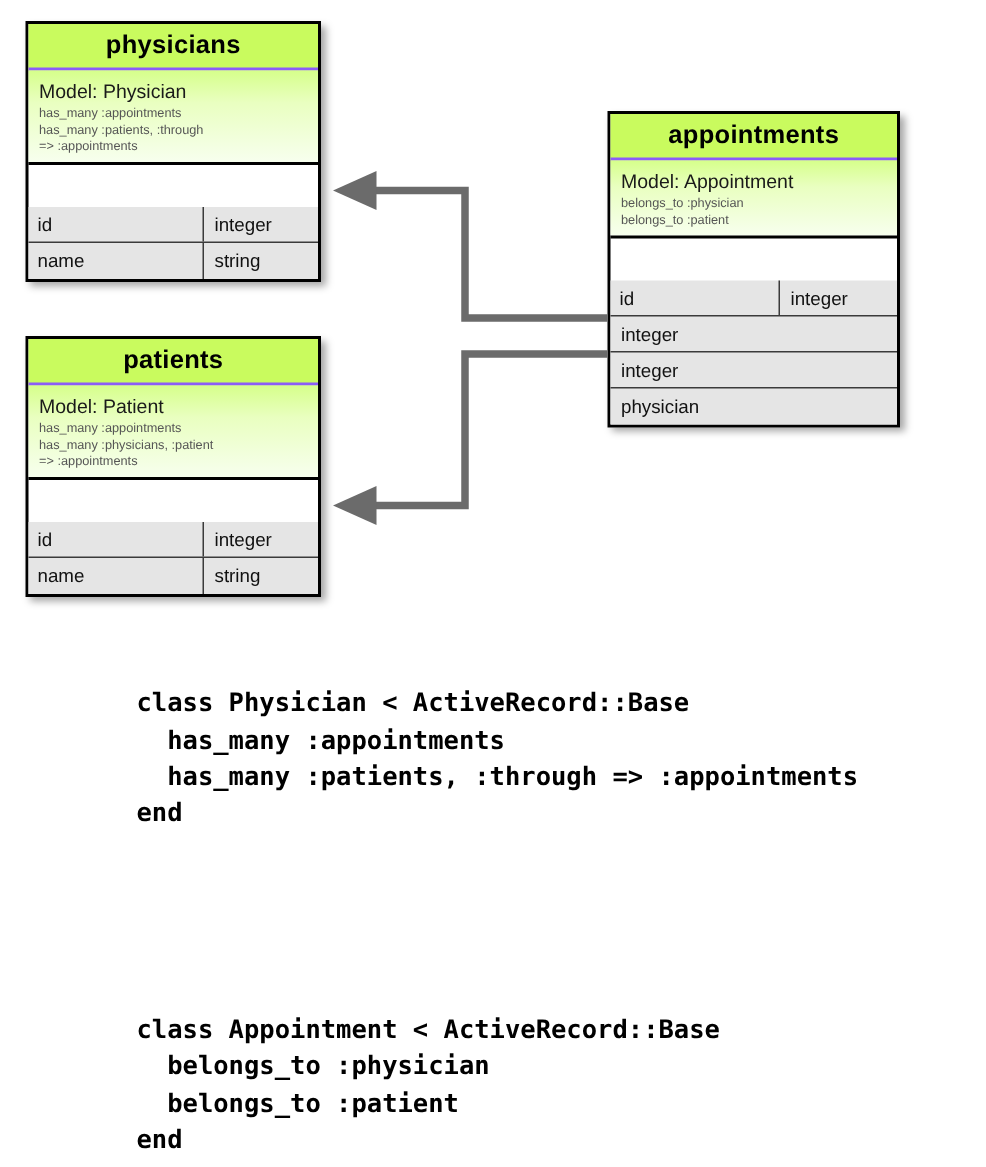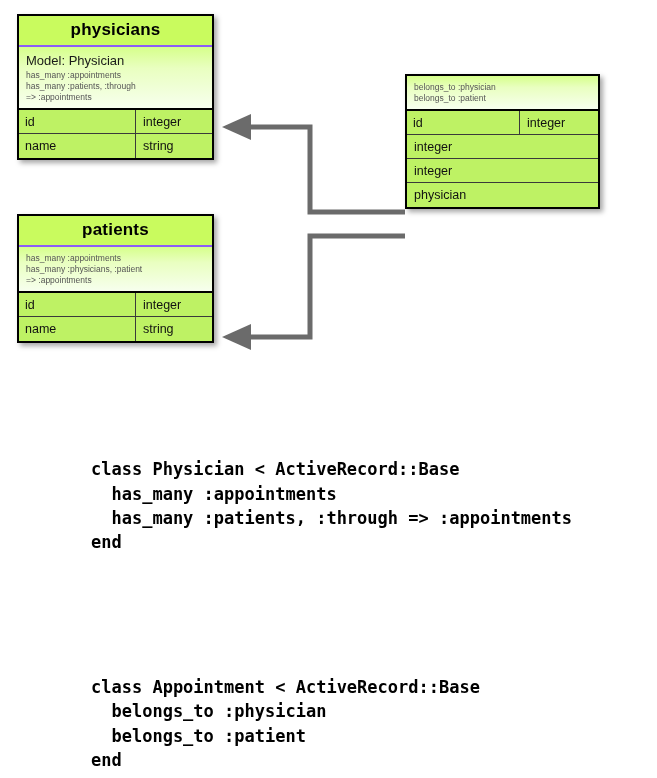--- a/index.html
+++ b/index.html
@@ -48,21 +48,22 @@
     font-weight: normal;
     text-align: right;
   }
   .er-assoc {
     font-size: 8.5px;
     color: #555555;
     line-height: 11px;
     white-space: nowrap;
   }
   .er-rows {
-    background: #bef264;
+    background: #e5e5e5;
+    margin-top: 28px;
   }
   .er-row {
     display: flex;
     border-bottom: 1px solid #3a3a3a;
     height: 24px;
     align-items: center;
     box-sizing: border-box;
   }
   .er-row:last-child {
     border-bottom: none;
@@ -88,21 +89,21 @@
     height: 100%;
     display: flex;
     align-items: center;
     flex: 1;
     white-space: nowrap;
   }
 
   
   #tbl-physicians   { left: 17px;  top: 14px;  width: 197px; }
   #tbl-physicians .er-cell-name { width: 117px; }
-  #tbl-patients     { left: 17px;  top: 214px; width: 197px; }
+  #tbl-patients     { left: 17px;  top: 224px; width: 197px; }
   #tbl-patients .er-cell-name { width: 117px; }
   #tbl-appointments { left: 405px; top: 74px;  width: 195px; }
   #tbl-appointments .er-cell-name { width: 113px; }
 
   
   #connectors {
     position: absolute;
     left: 0;
     top: 0;
     width: 657px;
@@ -144,38 +145,41 @@
     <div class="er-row">
       <div class="er-cell-name">name</div>
       <div class="er-cell-type">string</div>
     </div>
   </div>
 </div>
 
 <div class="er-table" id="tbl-patients">
   <div class="er-header">patients</div>
   <div class="er-model">
+    <div class="er-model-title"><span>Model: </span><b>Patient</b></div>
     <div class="er-assoc">has_many :appointments</div>
     <div class="er-assoc">has_many :physicians, :patient</div>
     <div class="er-assoc">=&gt; :appointments</div>
   </div>
   <div class="er-rows">
     <div class="er-row">
       <div class="er-cell-name">id</div>
       <div class="er-cell-type">integer</div>
     </div>
     <div class="er-row">
       <div class="er-cell-name">name</div>
       <div class="er-cell-type">string</div>
     </div>
   </div>
 </div>
 
 <div class="er-table" id="tbl-appointments">
+  <div class="er-header">appointments</div>
   <div class="er-model">
+    <div class="er-model-title"><span>Model: </span><b>Appointment</b></div>
     <div class="er-assoc">belongs_to :physician</div>
     <div class="er-assoc">belongs_to :patient</div>
   </div>
   <div class="er-rows">
     <div class="er-row">
       <div class="er-cell-name">id</div>
       <div class="er-cell-type">integer</div>
     </div>
     <div class="er-row">
       <div class="er-cell-type">integer</div>

